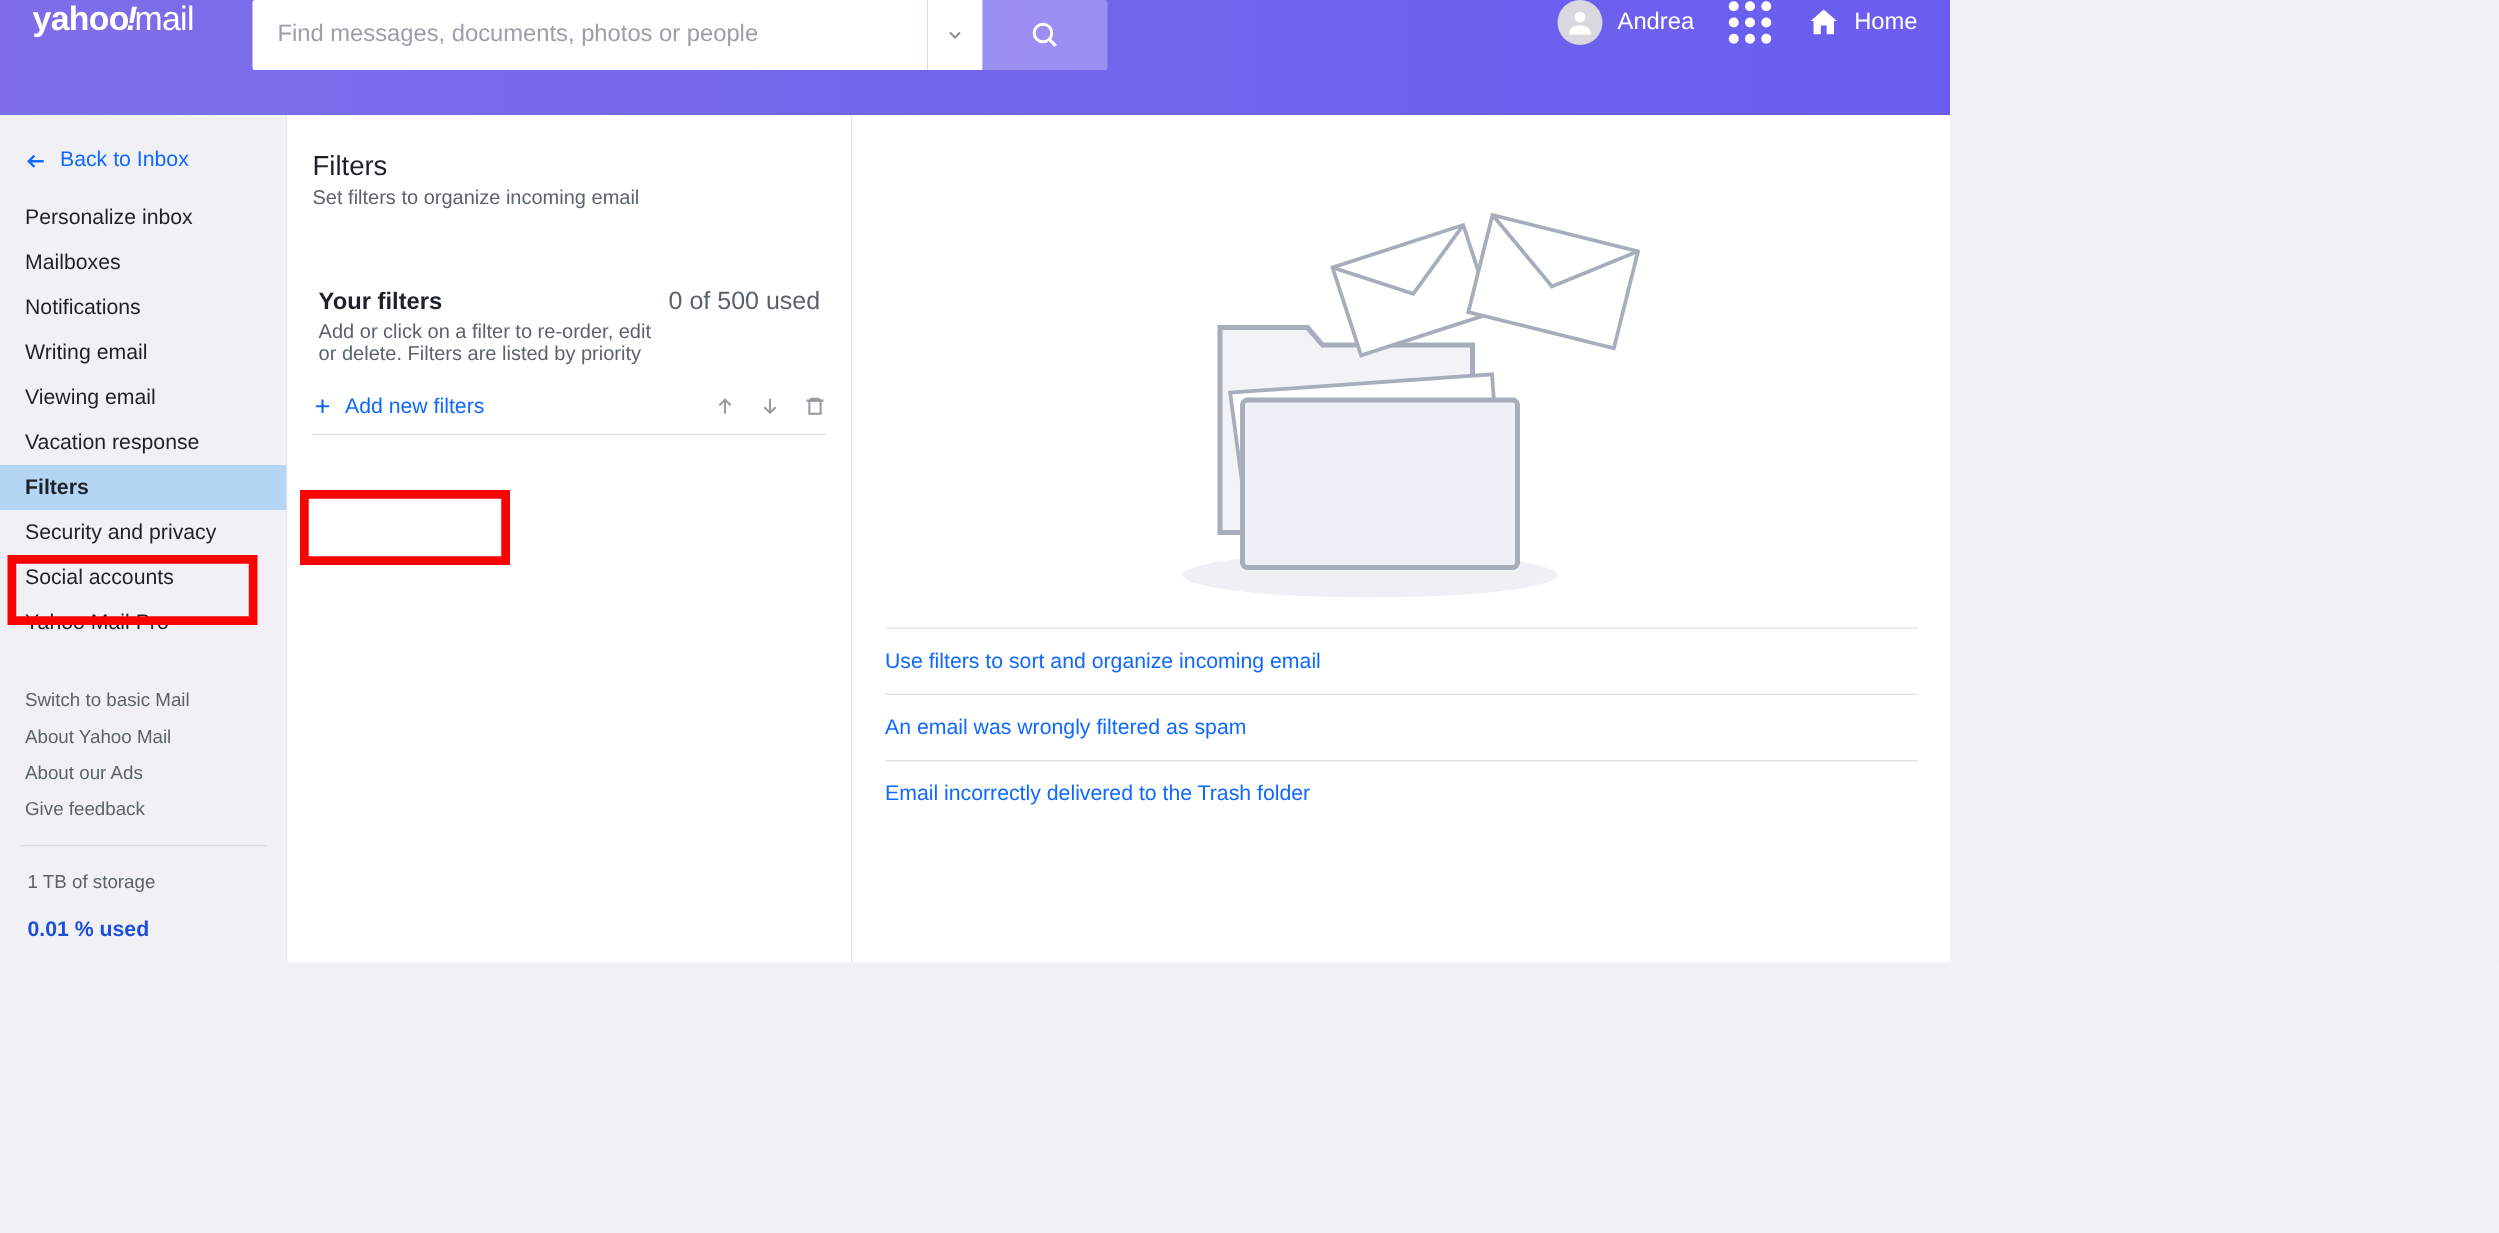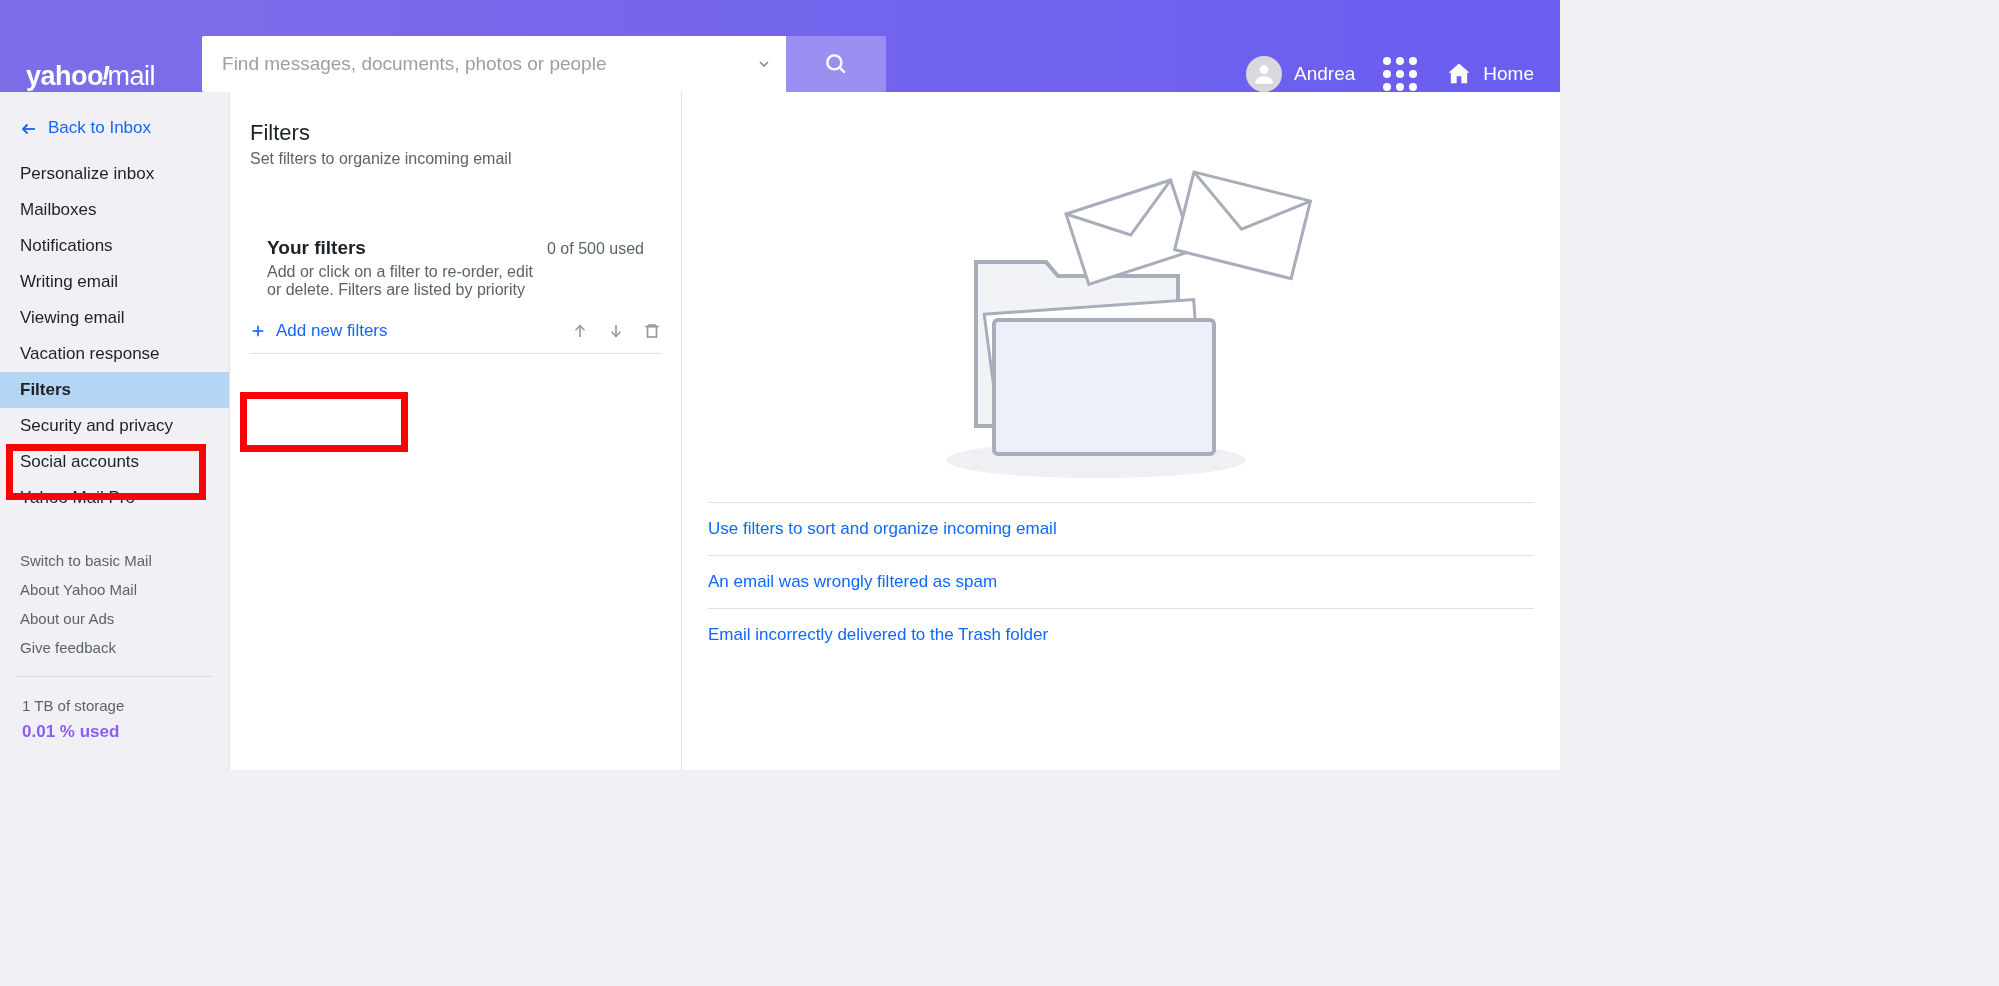--- a/index.html
+++ b/index.html
@@ -15,21 +15,21 @@
     --link-hover:#0f69ff;
     --highlight-bg:#b5d5f5;
   }
   *{box-sizing:border-box;}
   html,body{margin:0;padding:0;font-family:"Helvetica Neue",Helvetica,Arial,sans-serif;color:var(--text);font-size:16px;background:#f1f1f5;}
   .app{width:1560px;height:770px;position:relative;overflow:hidden;background:#fff;}
   
   .header{
     height:var(--header-h);
     background:linear-gradient(90deg,var(--purple-left),var(--purple-right));
-    display:flex;align-items:flex-end;padding:0 26px;gap:24px;color:#fff;
+    display:flex;align-items:flex-start;padding:0 26px;gap:24px;color:#fff;
   }
   .logo{font-weight:800;font-size:27px;letter-spacing:-0.5px;display:flex;align-items:baseline;}
   .logo .bang{font-style:italic;font-weight:800;margin:0 -2px;}
   .logo .mail{font-weight:300;}
   .search-wrap{display:flex;align-items:center;height:56px;margin-left:23px;}
   .search-input{
     width:540px;height:100%;border:none;outline:none;border-radius:2px 0 0 2px;
     padding:0 20px;font-size:19px;color:#5b636a;background:#fff;
   }
   .search-input::placeholder{color:#9aa0a6;}
@@ -51,29 +51,29 @@
   .back{display:flex;align-items:flex-end;gap:10px;color:var(--link);font-size:17px;padding:6px 20px 18px 20px;cursor:pointer;font-weight:400;}
   .nav-item{padding:8px 20px;font-size:17px;color:var(--text);cursor:pointer;}
   .nav-item.active{background:var(--highlight-bg);font-weight:700;}
   .red-box-sidebar{position:absolute;border:7px solid #f80404;pointer-events:none;left:6px;top:444px;width:200px;height:56px;}
   .red-box-add{position:absolute;border:7px solid #f80404;pointer-events:none;left:240px;top:392px;width:168px;height:60px;}
   .sidebar-secondary{margin-top:30px;}
   .sidebar-secondary .sec-item{padding:6px 20px;font-size:15px;color:var(--muted);cursor:pointer;}
   .sidebar-hr{border:none;border-top:1px solid #ddd;margin:14px 16px;}
   .storage{padding:6px 22px;}
   .storage .line1{font-size:15px;color:var(--muted);}
-  .storage .line2{font-size:17px;font-weight:700;color:#8b5cf6;margin-top:8px;}
+  .storage .line2{font-size:17px;font-weight:700;color:#1d4ed8;margin-top:20px;}
 
   
   .settings{width:452px;background:#fff;border-right:1px solid var(--line);padding:28px 20px 0 20px;}
   .settings h1{font-size:22px;font-weight:400;margin:0 0 4px 0;color:#1d2228;}
   .settings .sub{font-size:16px;color:var(--muted);margin-bottom:40px;}
   .yf-head{display:flex;align-items:baseline;justify-content:center;}
   .yf-head h2{font-size:19px;font-weight:700;margin:0 0 4px 0;}
-  .used{font-size:16px;color:var(--muted);white-space:nowrap;margin-top:32px;}
+  .used{font-size:20px;color:var(--muted);white-space:nowrap;margin-top:22px;}
   .yf-desc{font-size:16px;color:var(--muted);max-width:280px;}
   .filter-actions{display:flex;align-items:center;justify-content:space-between;margin-top:22px;padding-bottom:12px;border-bottom:1px solid var(--line);}
   .add-link{display:flex;align-items:center;gap:10px;color:var(--link);font-size:17px;cursor:pointer;}
   .action-icons{display:flex;align-items:center;gap:18px;color:#979aa0;}
   .action-icons span{cursor:pointer;}
 
   
   .help{flex:1;background:#fff;padding:30px 26px;}
   .illustration{height:380px;display:flex;align-items:center;justify-content:center;}
   .help h3{font-size:18px;font-weight:700;margin:28px 0 22px 0;color:#1d2228;}

